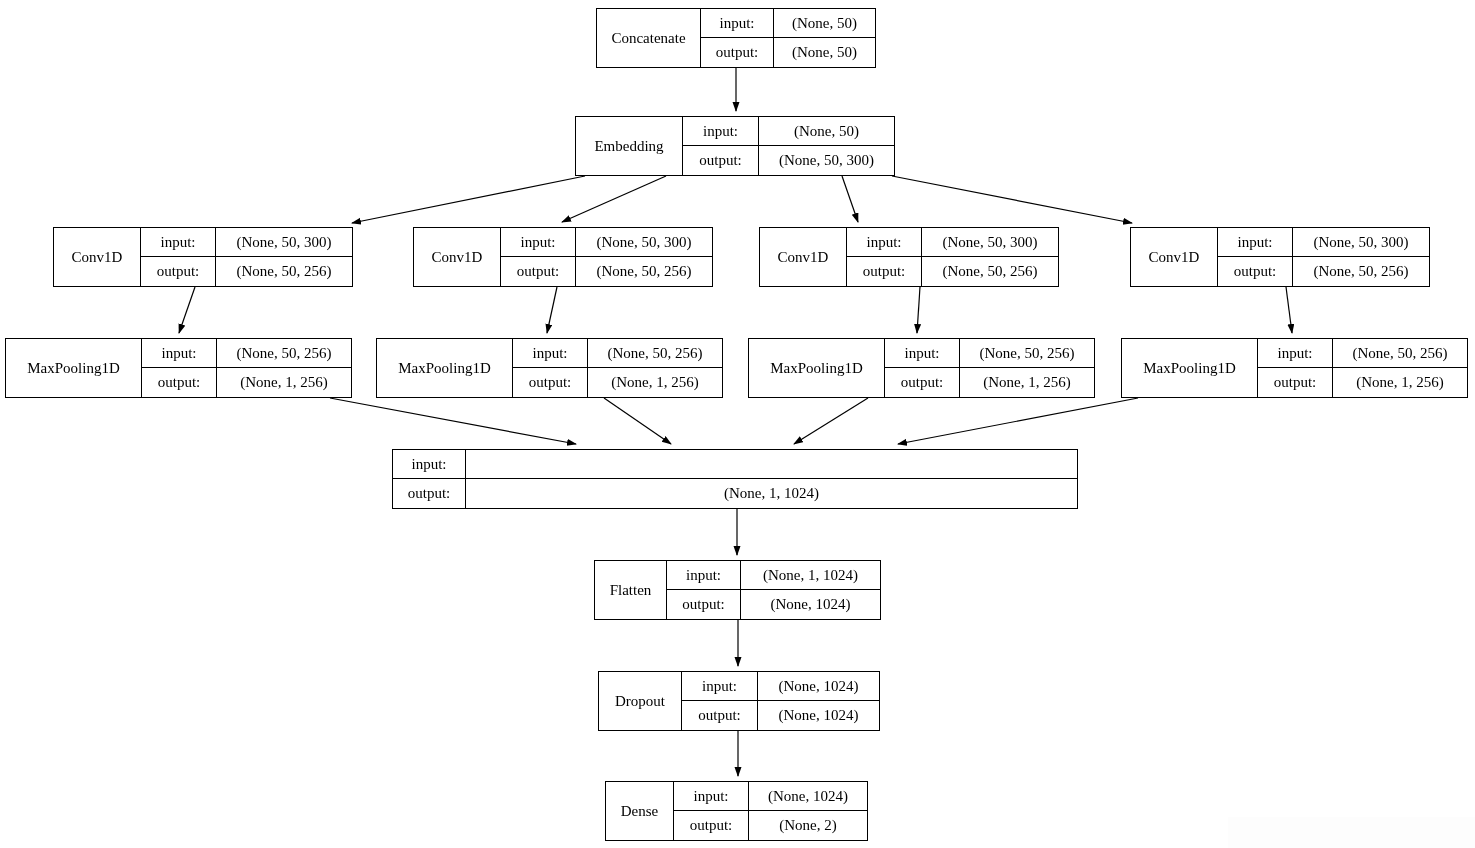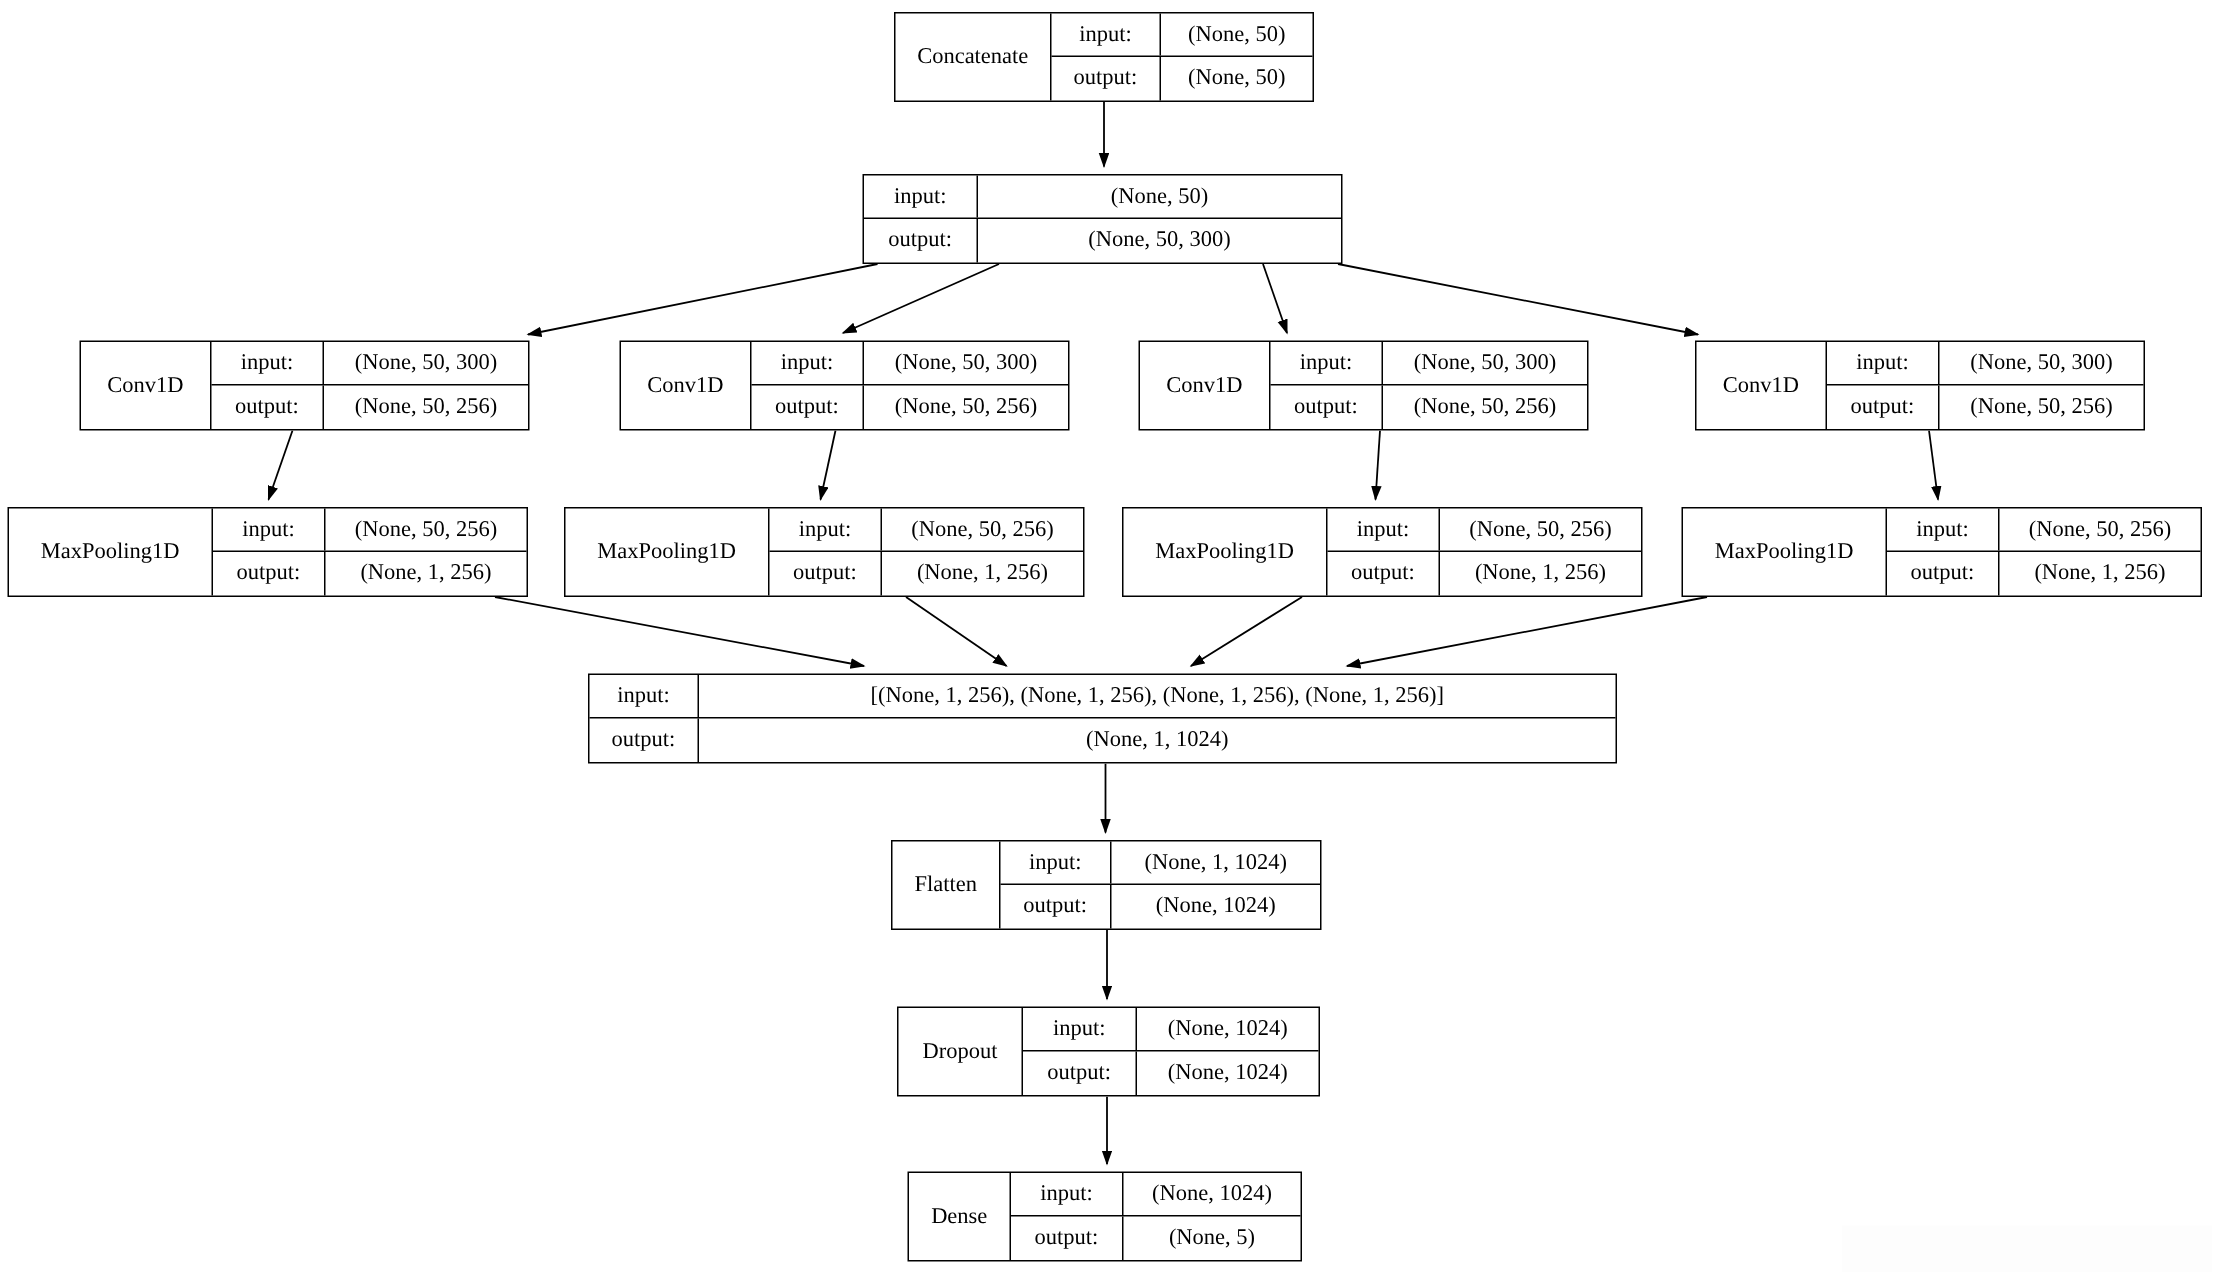--- a/index.html
+++ b/index.html
@@ -109,20 +109,21 @@
         <div class="nvalue">(None, 50)</div>
       </div>
       <div class="nrow">
         <div class="nlabel" style="width:73px">output:</div>
         <div class="nvalue">(None, 50)</div>
       </div>
     </div>
   </div>
 
   <div class="node" style="left:575px;top:116px;width:320px;">
+    <div class="ncell-name" style="width:107px">Embedding</div>
     <div class="nio">
       <div class="nrow first">
         <div class="nlabel" style="width:76px">input:</div>
         <div class="nvalue">(None, 50)</div>
       </div>
       <div class="nrow">
         <div class="nlabel" style="width:76px">output:</div>
         <div class="nvalue">(None, 50, 300)</div>
       </div>
     </div>
@@ -237,21 +238,20 @@
         <div class="nlabel" style="width:75px">output:</div>
         <div class="nvalue">(None, 1, 256)</div>
       </div>
     </div>
   </div>
 
   <div class="node" style="left:392px;top:449px;width:686px;">
     <div class="nio">
       <div class="nrow first">
         <div class="nlabel" style="width:73px">input:</div>
-        <div class="nvalue">[(None, 1, 256), (None, 1, 256), (None, 1, 256), (None, 1, 256)]</div>
       </div>
       <div class="nrow">
         <div class="nlabel" style="width:73px">output:</div>
         <div class="nvalue">(None, 1, 1024)</div>
       </div>
     </div>
   </div>
 
   <div class="node" style="left:594px;top:560px;width:287px;">
     <div class="ncell-name" style="width:72px">Flatten</div>
@@ -283,20 +283,20 @@
 
   <div class="node" style="left:605px;top:781px;width:263px;">
     <div class="ncell-name" style="width:68px">Dense</div>
     <div class="nio">
       <div class="nrow first">
         <div class="nlabel" style="width:75px">input:</div>
         <div class="nvalue">(None, 1024)</div>
       </div>
       <div class="nrow">
         <div class="nlabel" style="width:75px">output:</div>
-        <div class="nvalue">(None, 5)</div>
+        <div class="nvalue">(None, 2)</div>
       </div>
     </div>
   </div>
 
   <div id="watermark"></div>
 
 </div>
 
 </body></html>

